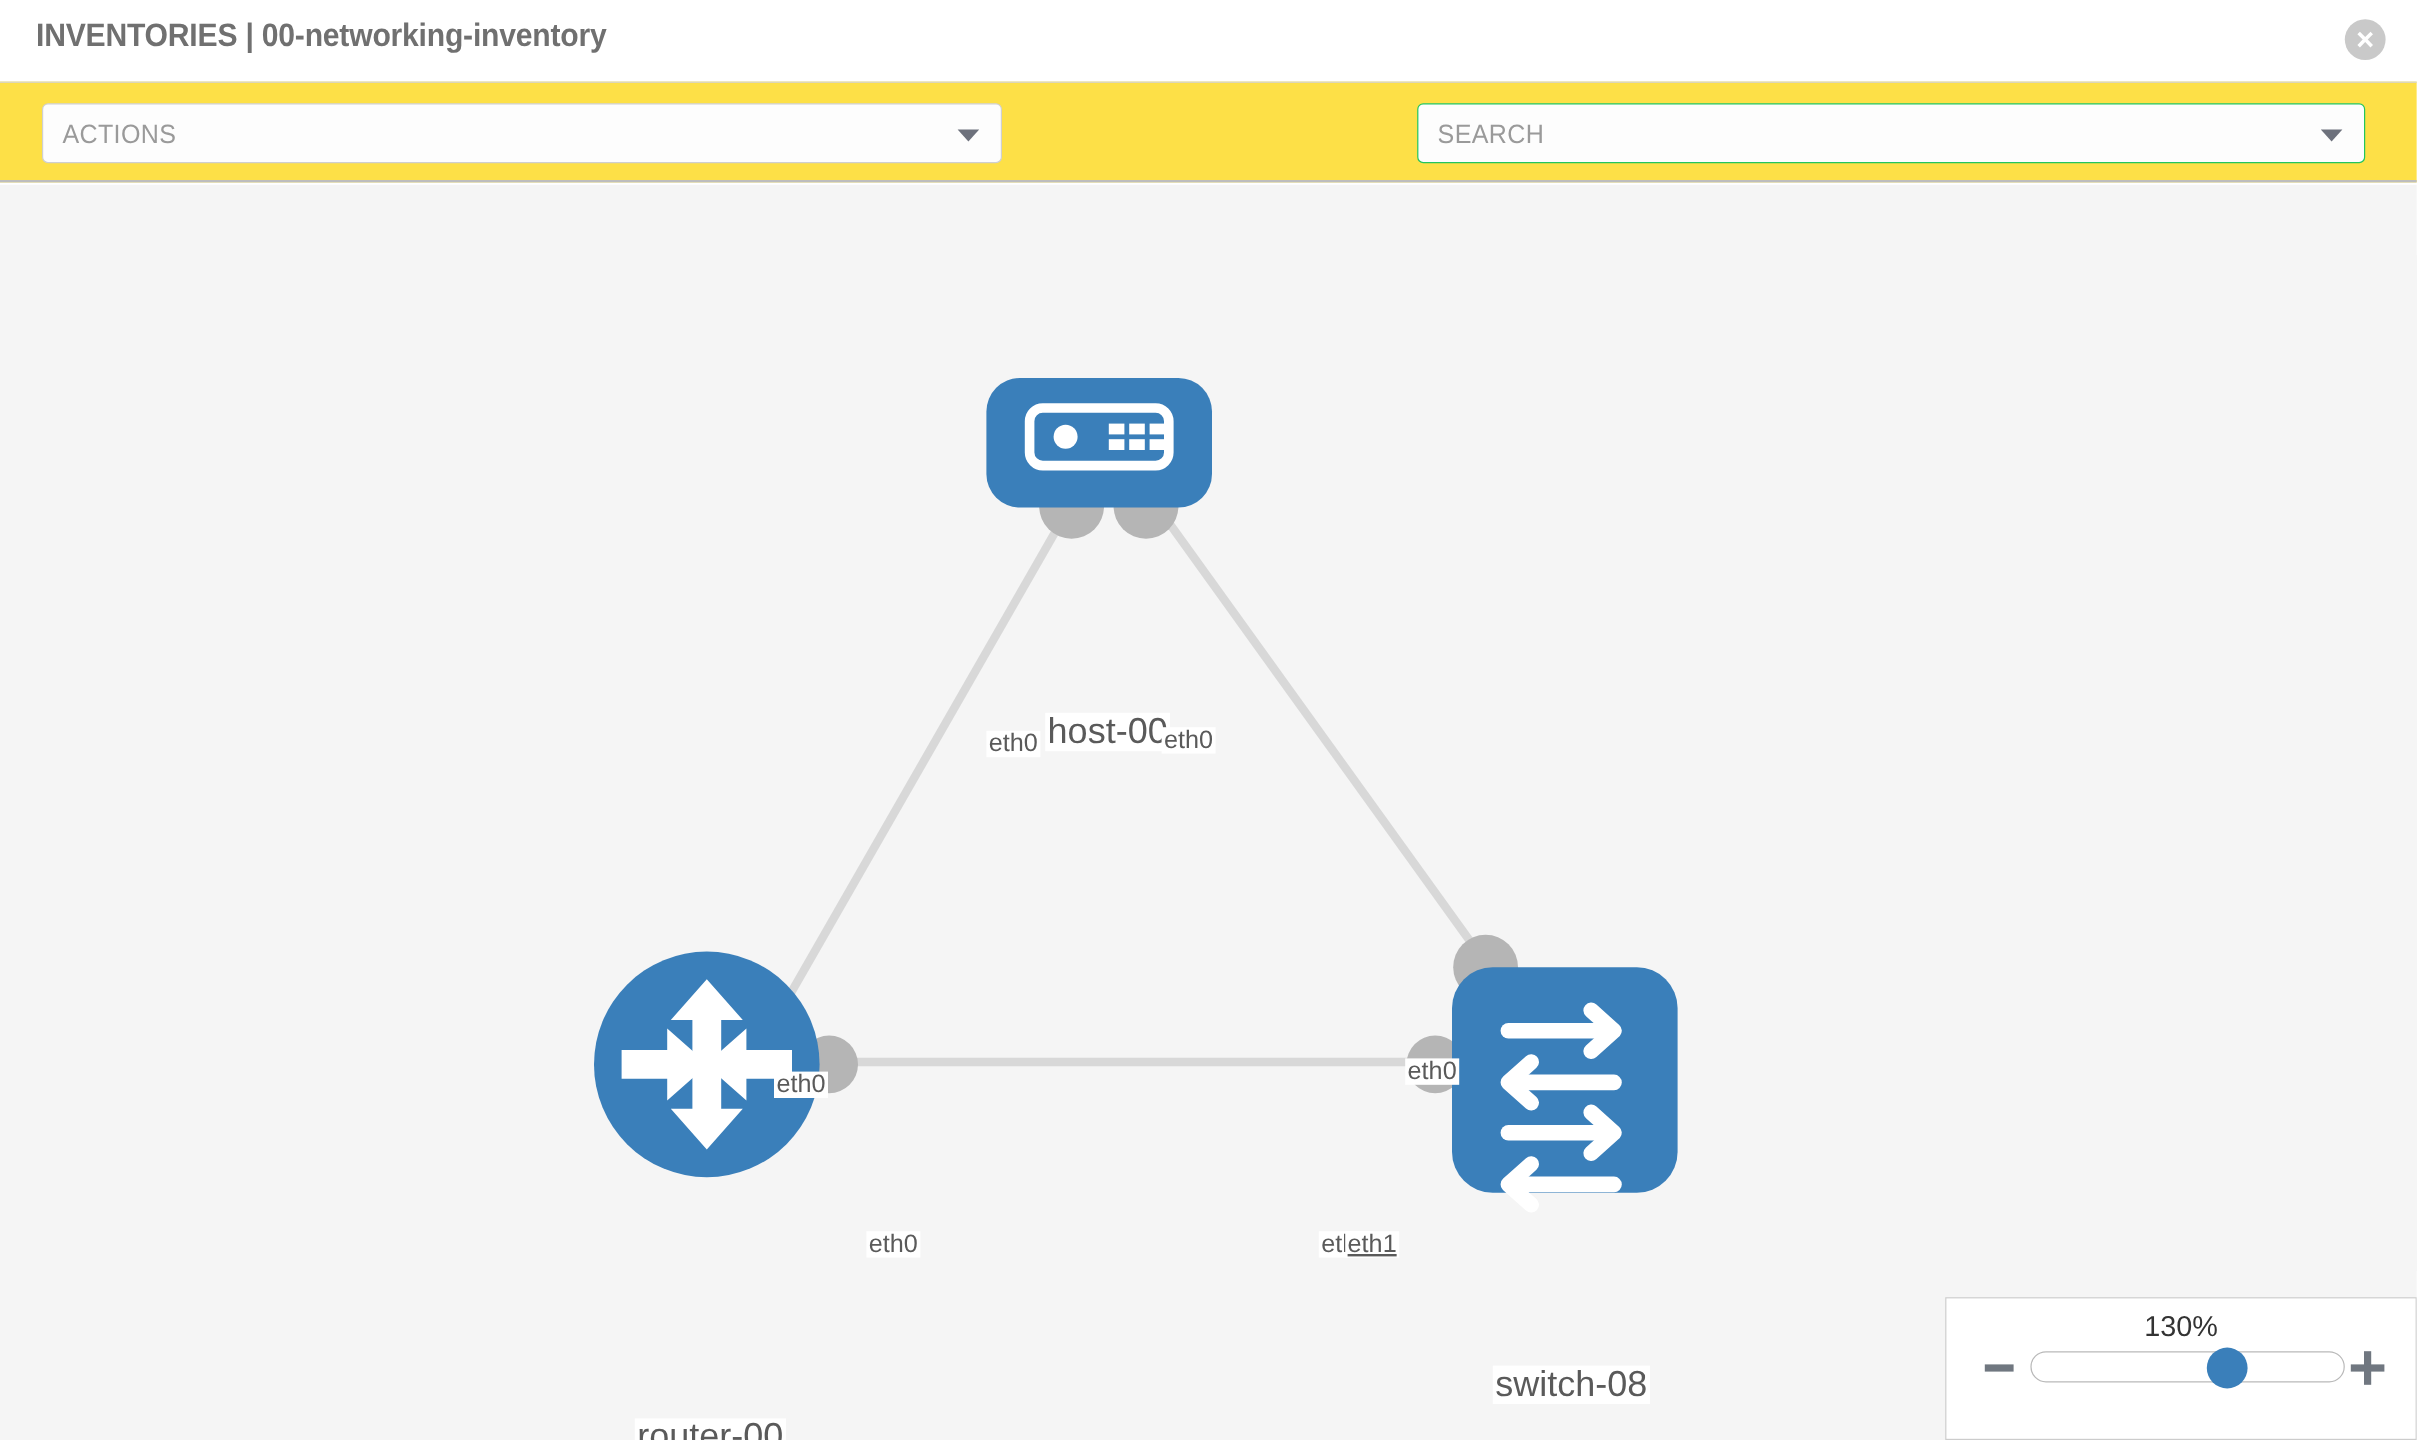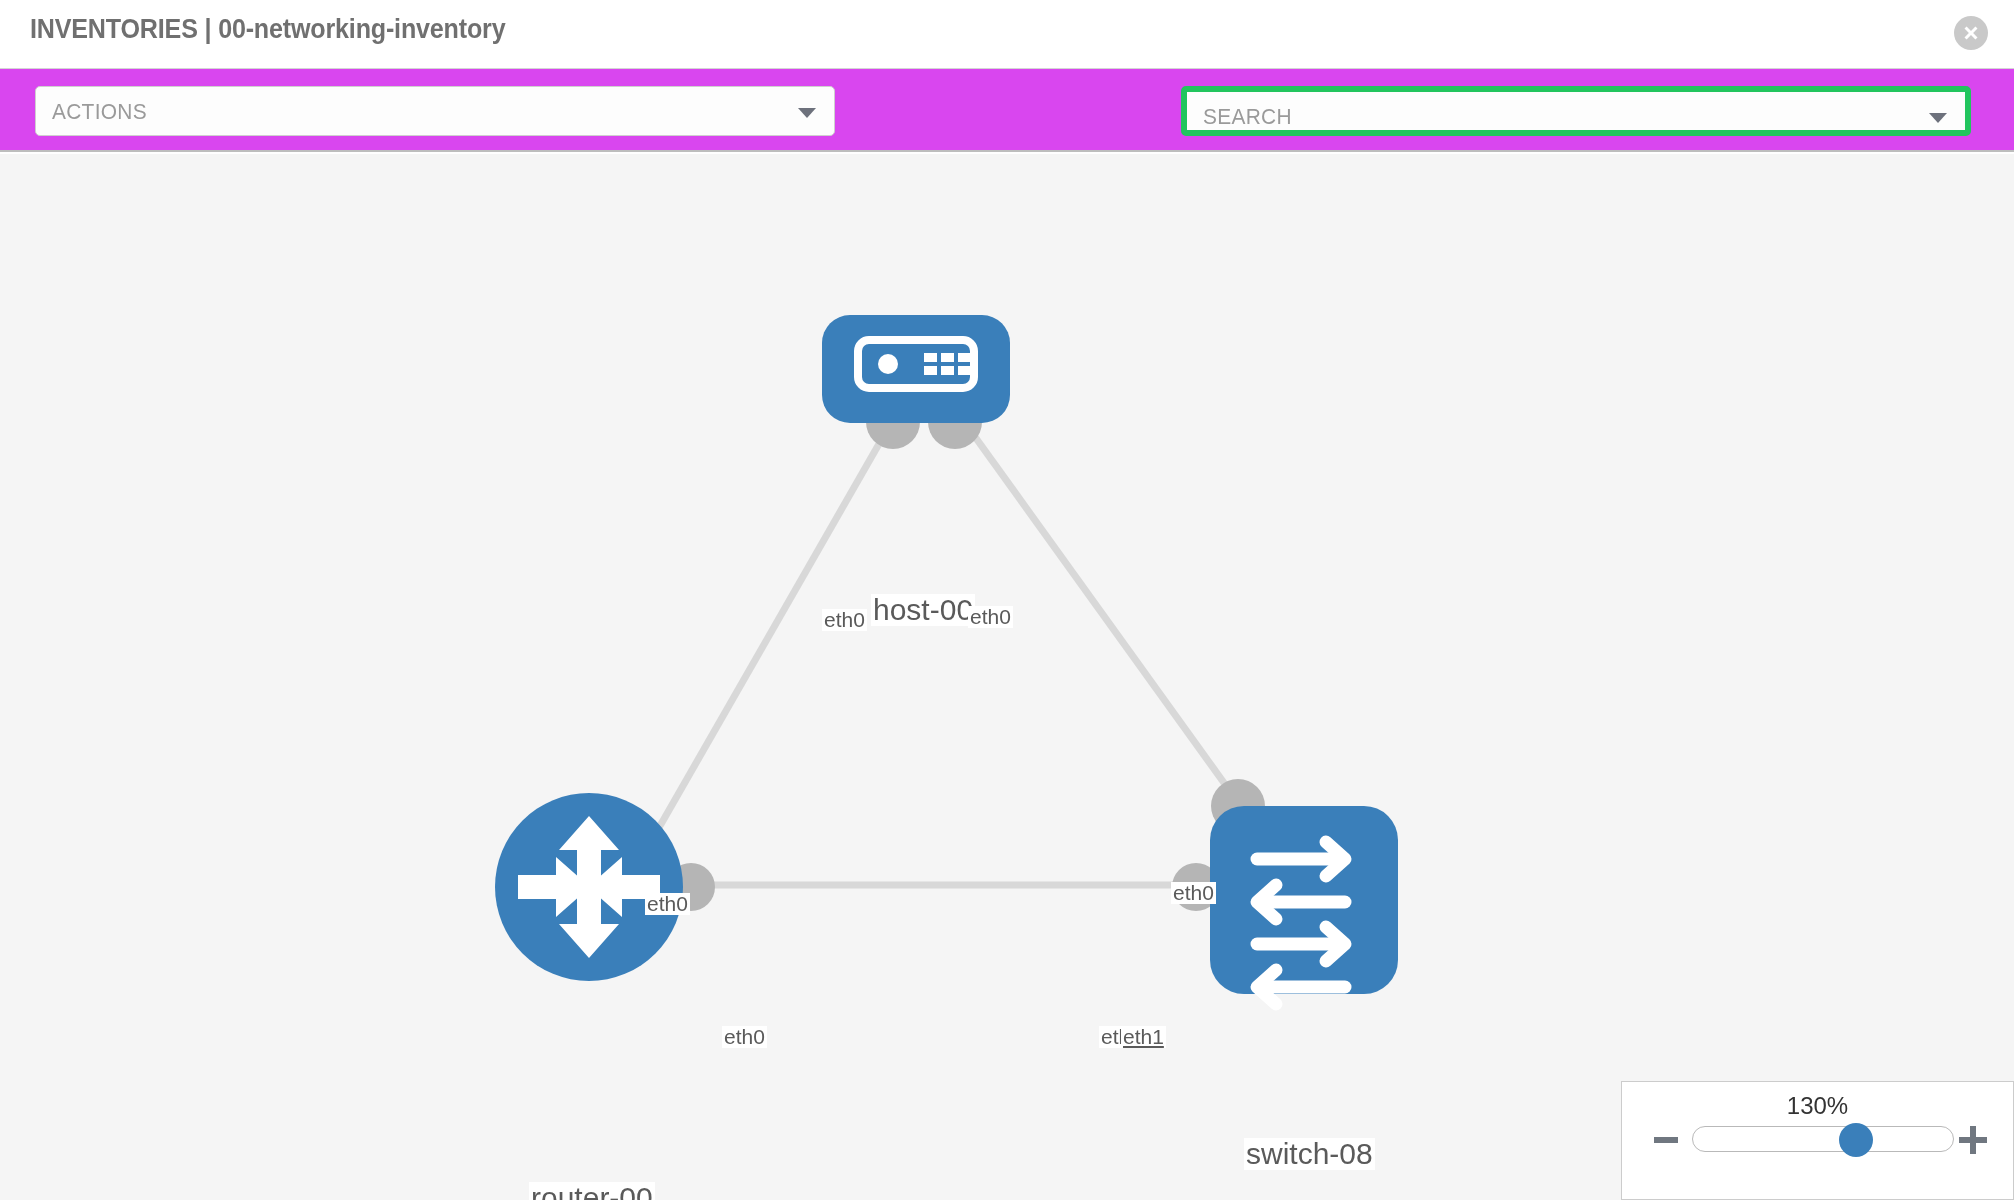--- a/index.html
+++ b/index.html
@@ -27,21 +27,21 @@
   .close-btn {
     position: absolute; right: 26px; top: 16px;
     width: 34px; height: 34px; border-radius: 50%;
     background: #c9c9c9; cursor: pointer;
   }
   .close-btn svg { display: block; }
 
   
   .toolbar {
     position: absolute; left: 0; top: 68px; width: 2014px; height: 84px;
-    background: #d946ef;
+    background: #fde047;
     border-top: 1px solid #d4d4d4;
     border-bottom: 2px solid #bdbdbd;
   }
   .actions-select {
     position: absolute; left: 35px; top: 17px;
     width: 800px; height: 50px;
     background: #fdfdfd;
     border: 1px solid #cfcfcf; border-radius: 5px;
     cursor: pointer;
   }
@@ -62,21 +62,21 @@
     position: absolute; top: 88px; width: 42px; height: 44px;
     cursor: pointer;
   }
   .tool-icon.wrench { left: 1043px; }
   .tool-icon.key    { left: 1107px; }
 
   .search-box {
     position: absolute; left: 1181px; top: 17px;
     width: 790px; height: 50px;
     background: #fdfdfd;
-    border: 6px solid #22c55e; border-radius: 5px;
+    border: 1px solid #22c55e; border-radius: 5px;
     cursor: text;
   }
   .search-label {
     position: absolute; left: 16px; top: 12px;
     font-size: 22px; color: #9a9a9a; letter-spacing: 0.3px;
     font-family: "Liberation Sans Narrow", "Liberation Sans", sans-serif;
     transform: scaleX(0.95); transform-origin: left center;
   }
 
   

